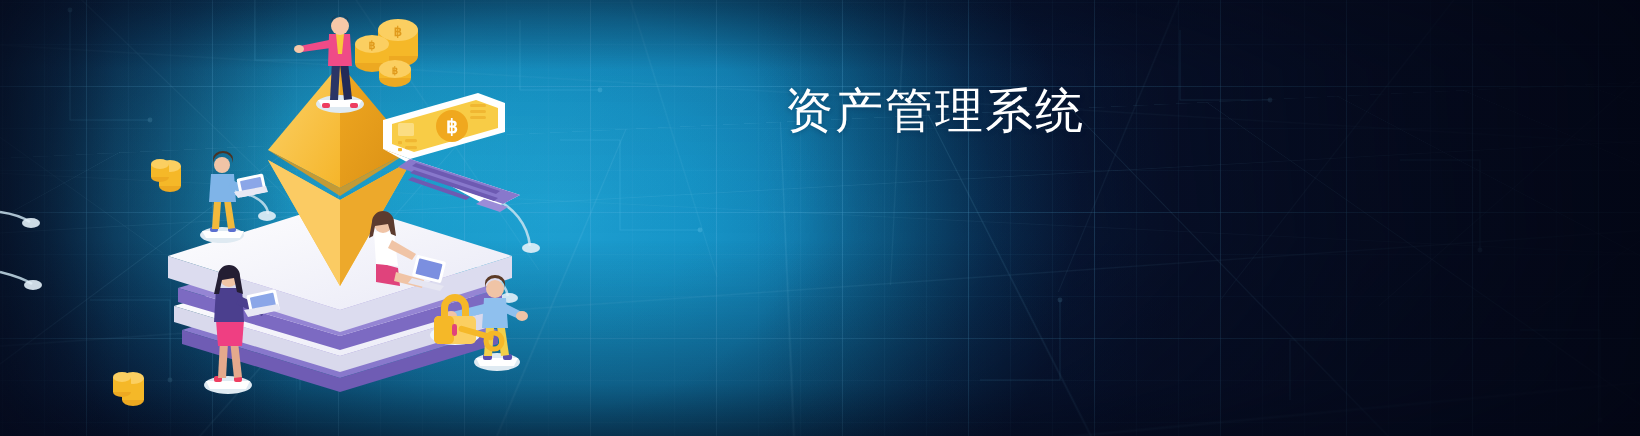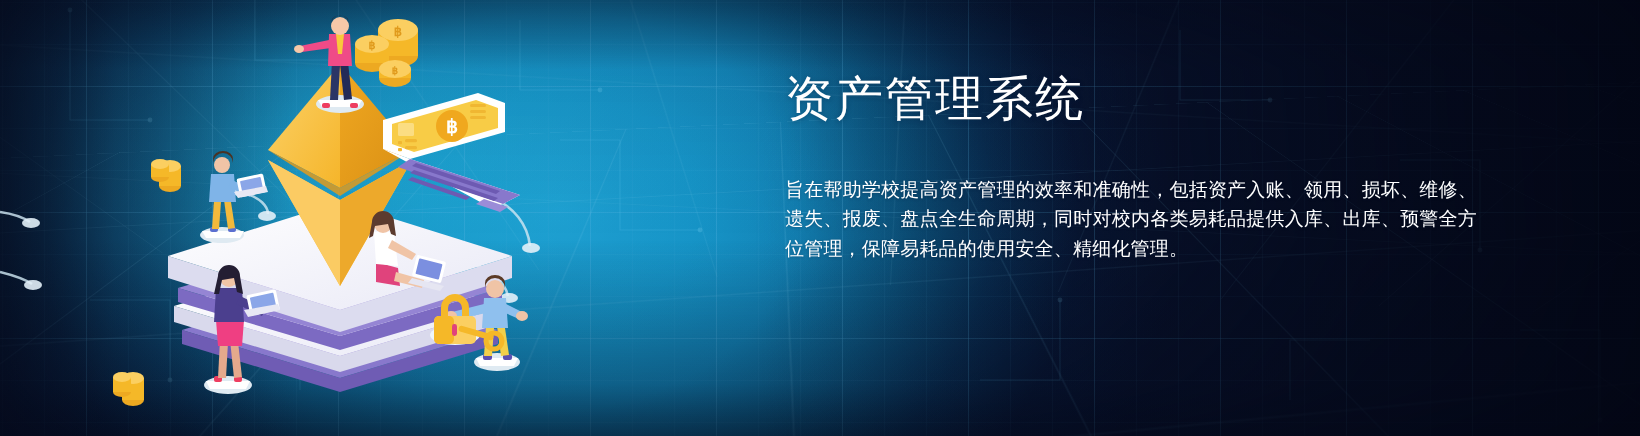--- a/index.html
+++ b/index.html
@@ -97,21 +97,21 @@
 
   
   #illustration {
     position:absolute; left:0; top:0;
     width:620px; height:436px;
   }
 
   
   #text-block {
     position:absolute;
-    left:785px; top:72px;
+    left:785px; top:84px;
     width:700px;
   }
   #hero-title {
     font-size:48px;
     line-height:1.14;
     color:#ffffff;
     font-weight:400;
     letter-spacing:2px;
     text-shadow:0 1px 5px rgba(0,30,60,0.35);
     white-space:nowrap;
@@ -385,16 +385,15 @@
 
       <g>
         <rect x="458" y="330" width="36" height="6" rx="3" fill="#f5b828" transform="rotate(16 476 333)"></rect>
         <circle cx="494" cy="341" r="8" fill="none" stroke="#f5b828" stroke-width="5"></circle>
       </g>
     </g>
   </svg>
 
   <div id="text-block">
     <div id="hero-title">资产管理系统</div>
-    <div id="hero-desc">旨在帮助学校提高资产管理的效率和准确性，包括资产入账、领用、损坏、维修、遗失、报废、盘点全生命周期，同时对校内各类易耗品提供入库、出库、预警全方位管理，保障易耗品的使用安全、精细化管理。</div>
   </div>
 
 </div>
 
 </body></html>

